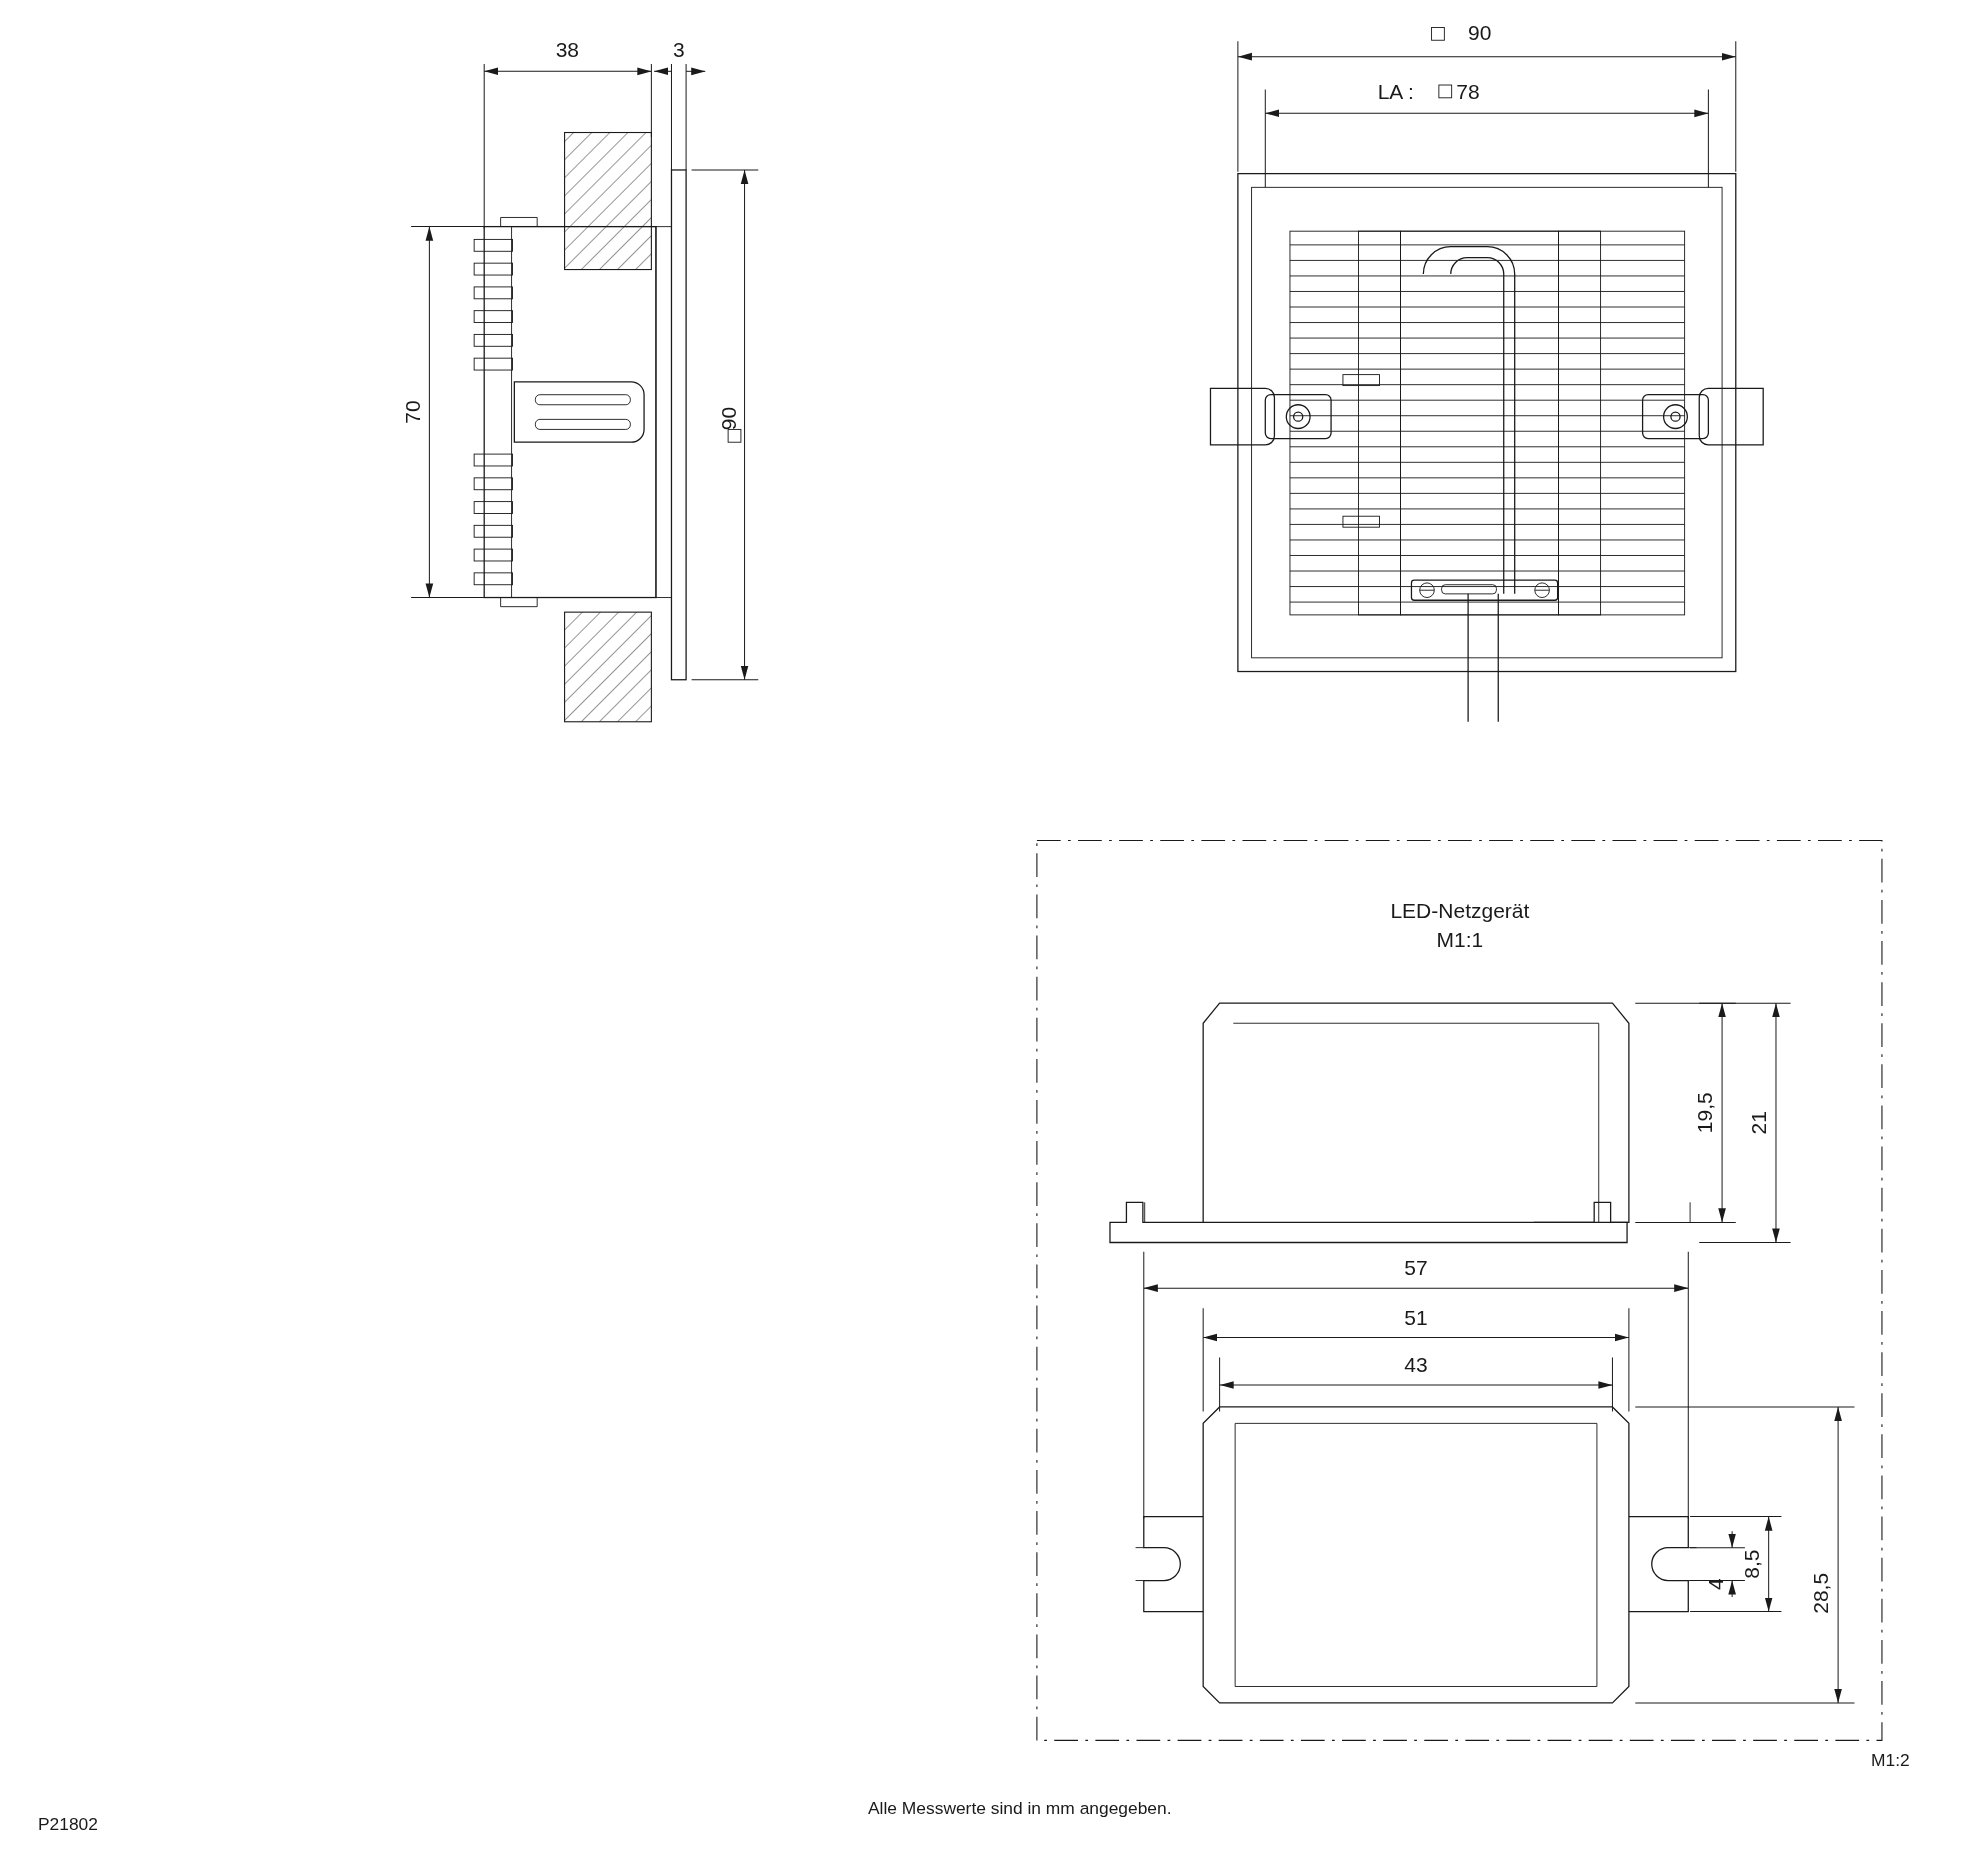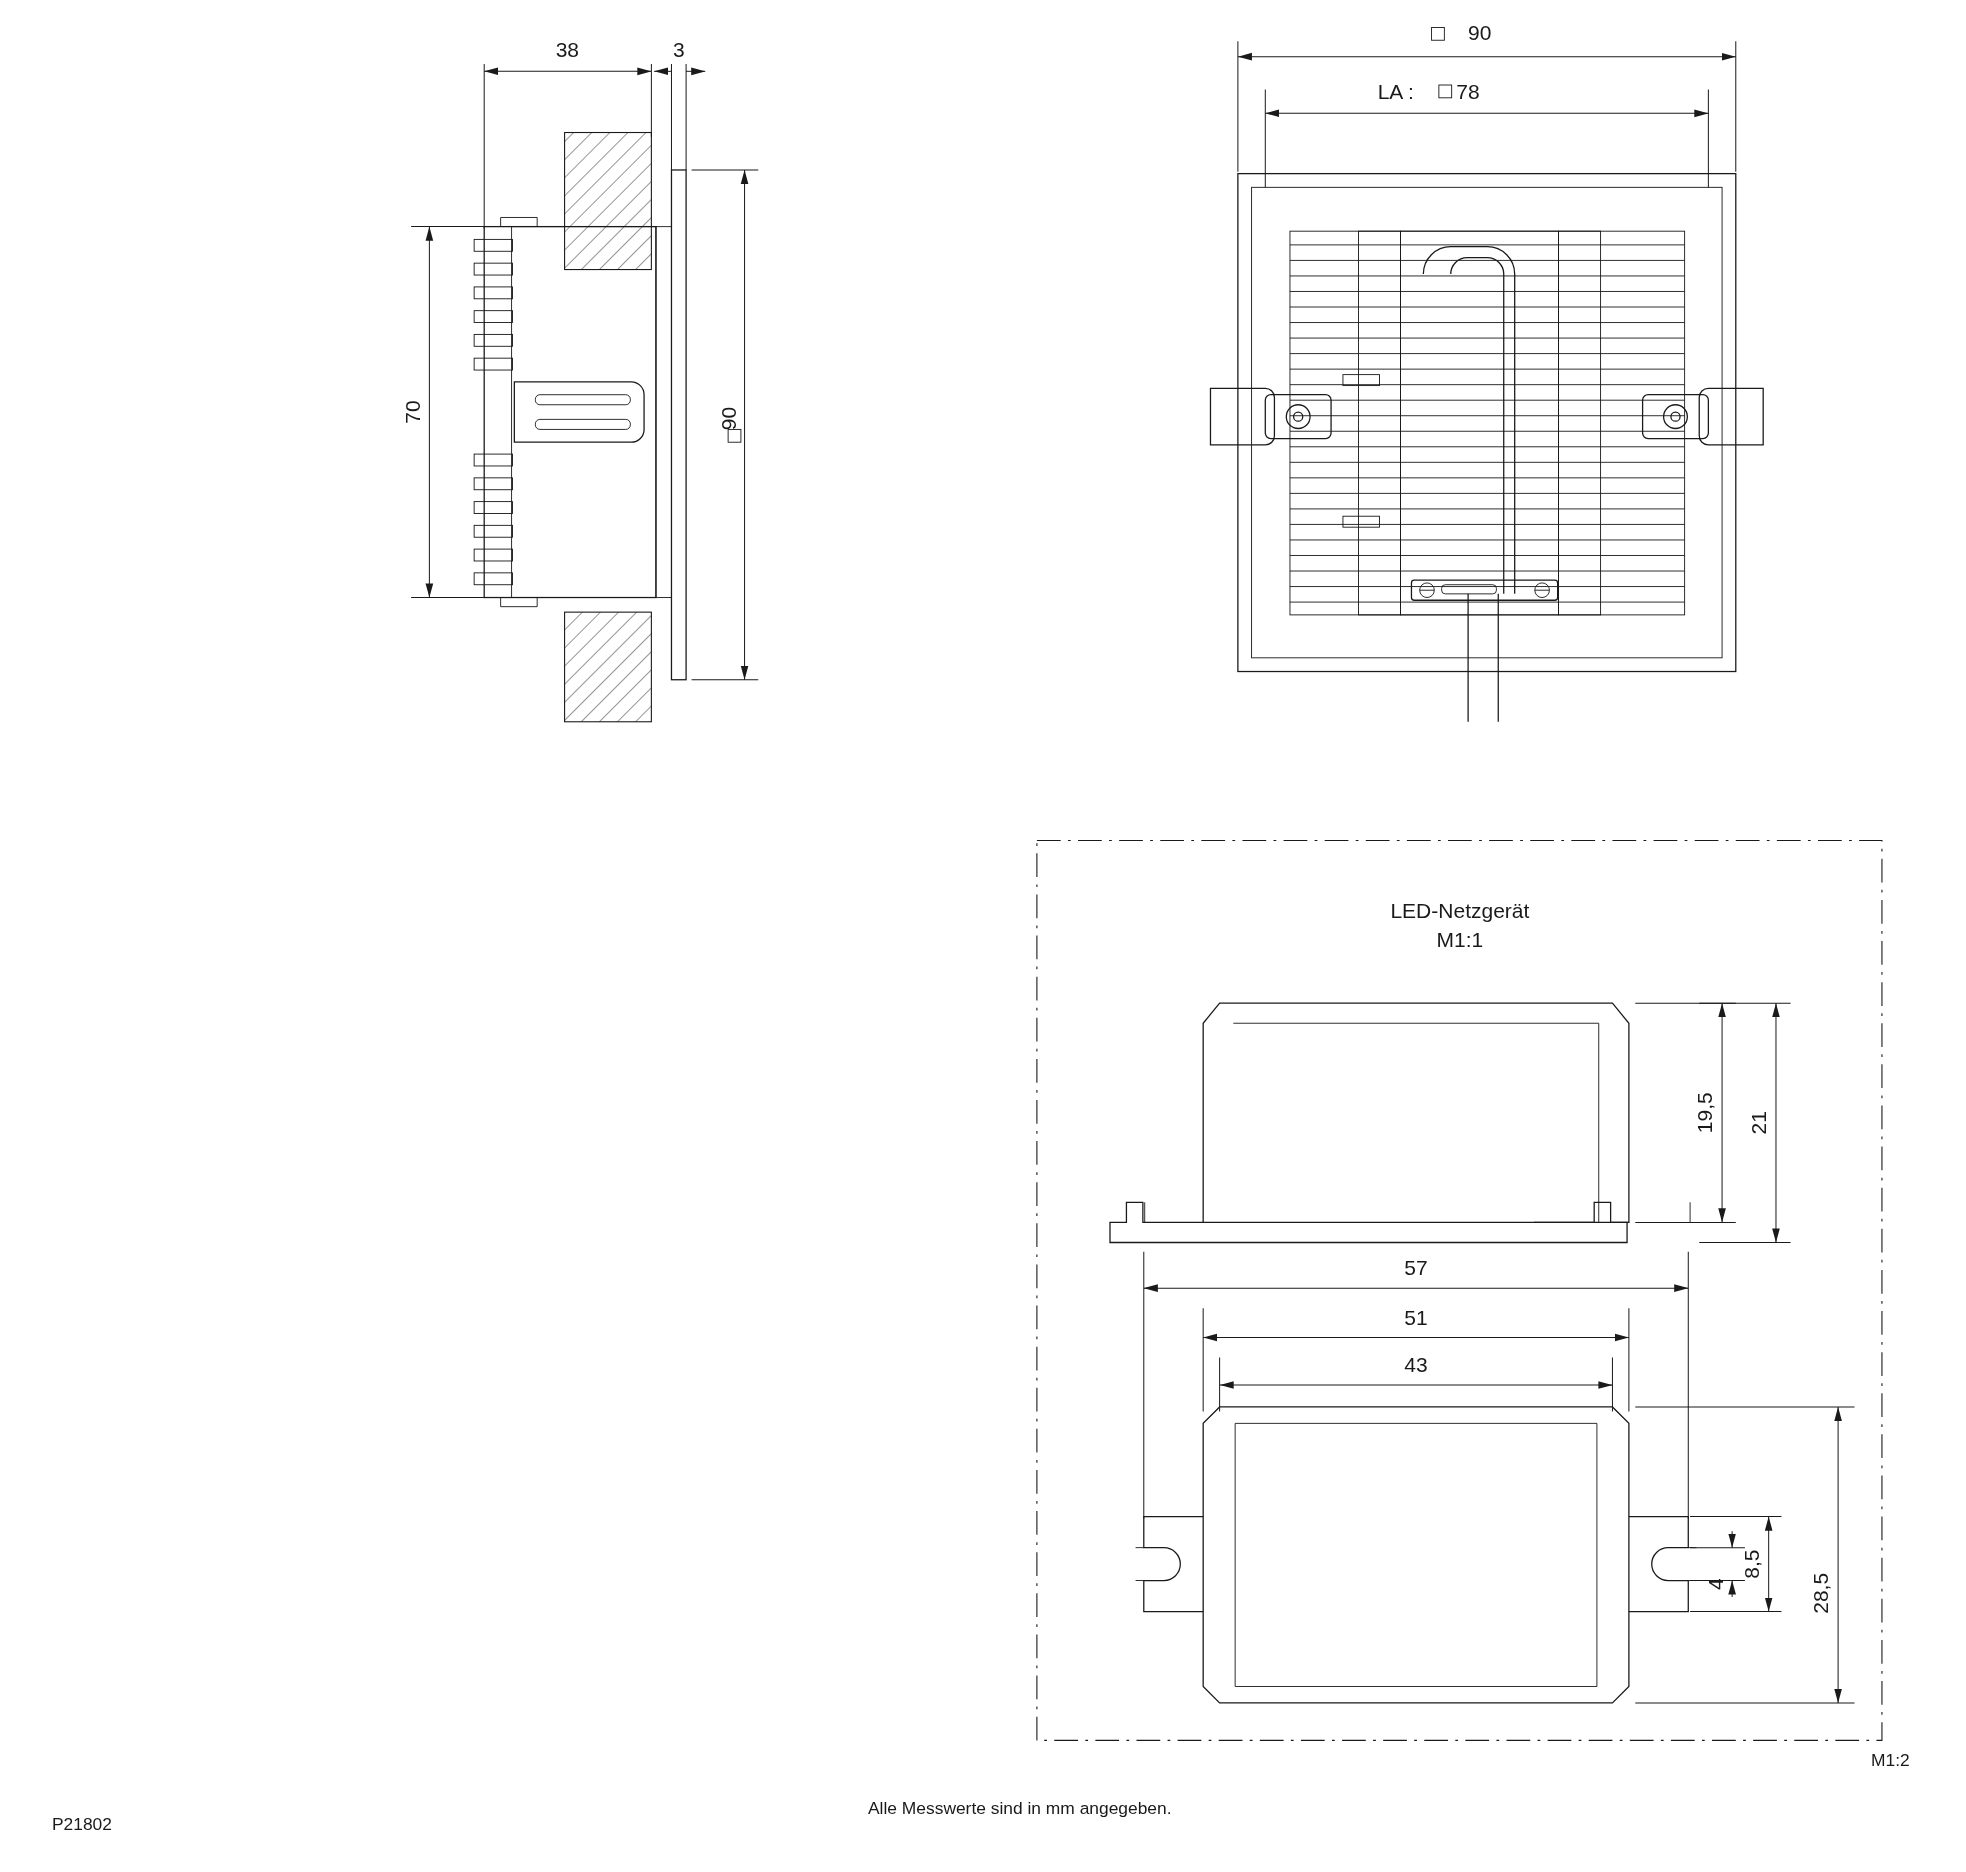--- a/index.html
+++ b/index.html
@@ -26,21 +26,21 @@
     left: 0; top: 0;
     width: 1966px;
     height: 1872px;
   }
   .footer-text {
     position: absolute;
     font-size: 17.4px;
     color: #1a1a1a;
     white-space: nowrap;
   }
-  #footer-left  { left: 52px;  top: 1814px; }
+  #footer-left  { left: 38px;  top: 1814px; }
   #footer-center{ left: 868px; top: 1798px; }
   #footer-right { left: 1871px; top: 1750px; }
   .lbl {
     font-family: "Liberation Sans", sans-serif;
     font-size: 23px;
     fill: #1a1a1a;
   }
   .ln {
     stroke: #1a1a1a;
     stroke-width: 1.4;

